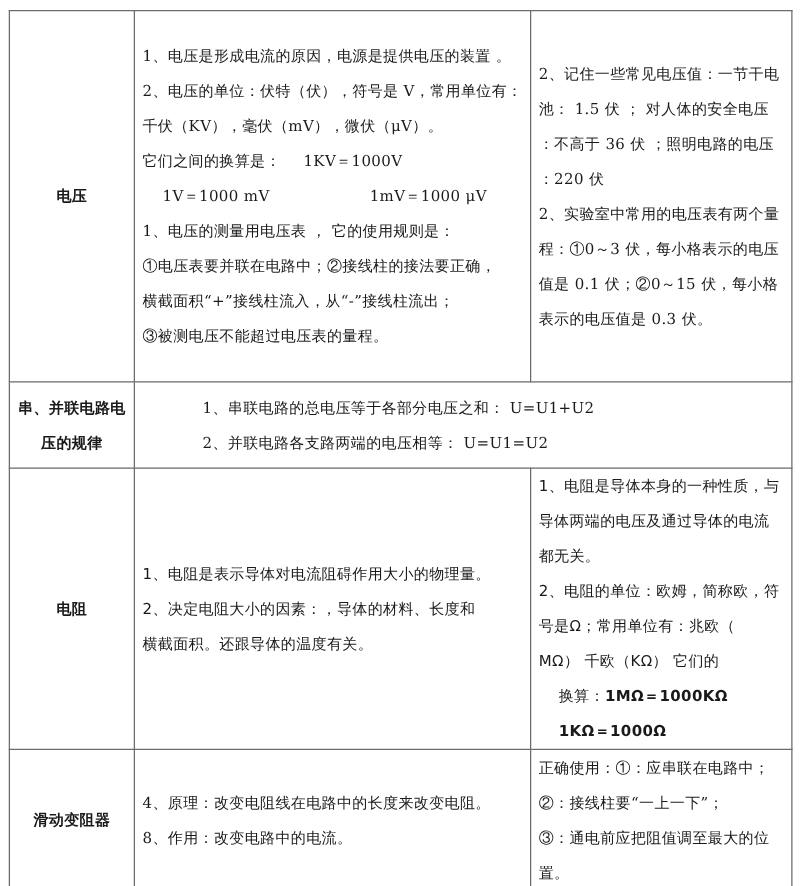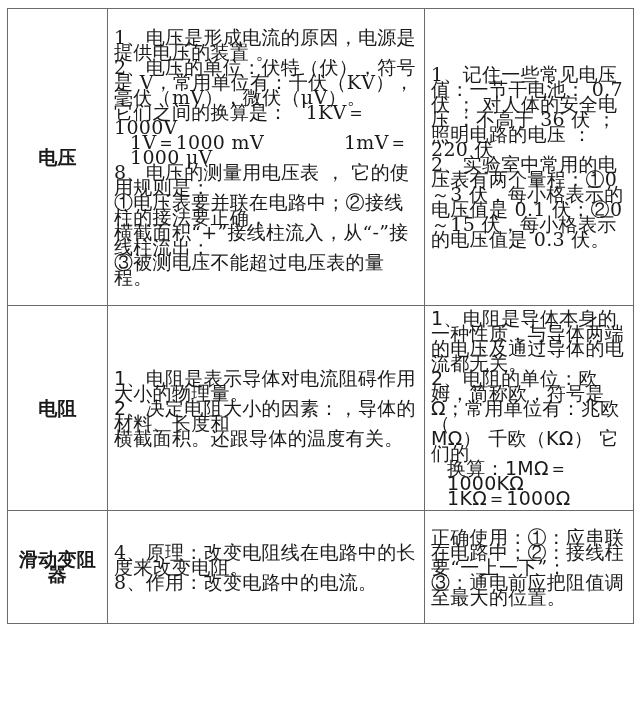--- a/index.html
+++ b/index.html
@@ -4,31 +4,31 @@
 <style>
   html, body { margin: 0; padding: 0; background: #ffffff; }
   body { width: 640px; height: 709px; position: relative; overflow: hidden;
          font-family: "DejaVu Serif", "Liberation Serif", serif; color: #1a1a1a; }
   table.sheet {
     position: absolute; left: 7px; top: 8px;
     width: 626px; border-collapse: collapse; table-layout: fixed;
   }
   table.sheet td {
     border: 1.6px solid #6b6b6b; vertical-align: middle;
-    font-size: 19px; line-height: 15px; padding: 0 6px; letter-spacing: 0.3px;
+    font-size: 12px; line-height: 28px; padding: 0 6px; letter-spacing: 0.3px;
   }
   td.topic { text-align: center; font-size: 14px; padding: 0 8px; line-height: 25px; font-weight: bold; }
   td.main { padding-left: 8px; }
   td.note { padding-left: 6px; padding-right: 4px; }
   .row-voltage td { height: 296px; }
   .row-law td { height: 68px; }
   .row-resist td { height: 204px; margin-top: 27px; }
   .row-slide td { height: 112px; }
   .sans { font-family: "DejaVu Sans", "Liberation Sans", sans-serif; font-size: 12.8px; }
-  .bold { font-weight: normal; }
+  .bold { font-weight: bold; }
   .indent1 { padding-left: 16px; }
   .law-line { padding-left: 48px; }
   .block { display: block; }
   .gap { display: inline-block; width: 80px; }
   .gap-small { display: inline-block; width: 18px; }
 </style>
 </head>
 <body>
 
 <table class="sheet">
@@ -39,31 +39,38 @@
   </colgroup>
 
   <tbody>
       <tr class="row-voltage">
     <td class="topic">电压</td>
     <td class="main">
       <span class="block">1、电压是形成电流的原因，电源是提供电压的装置 。</span>
       <span class="block">2、电压的单位：伏特（伏），符号是 V，常用单位有：千伏（KV），毫伏（mV），微伏（μV）。</span>
       <span class="block"><span>它们之间的换算是：</span><span class="gap-small"></span><span>1KV＝1000V</span></span>
       <span class="block indent1"><span>1V＝1000  mV</span><span class="gap"></span><span>1mV＝1000 μV</span></span>
-      <span class="block">8、电压的测量用电压表 ， 它的使用规则是：</span>
+      <span class="block">1、电压的测量用电压表 ， 它的使用规则是：</span>
       <span class="block">①电压表要并联在电路中；②接线柱的接法要正确，</span>
       <span class="block">横截面积“+”接线柱流入，从“-”接线柱流出；</span>
       <span class="block">③被测电压不能超过电压表的量程。</span>
     </td>
     <td class="note">
-      <span class="block">1、记住一些常见电压值：一节干电池： 0.7 伏 ； 对人体的安全电压 ：不高于 36 伏 ；照明电路的电压 ：220 伏</span>
+      <span class="block">2、记住一些常见电压值：一节干电池： 1.5 伏 ； 对人体的安全电压 ：不高于 36 伏 ；照明电路的电压 ：220 伏</span>
       <span class="block">2、实验室中常用的电压表有两个量程：①0～3 伏，每小格表示的电压值是 0.1 伏；②0～15 伏，每小格表示的电压值是 0.3 伏。</span>
     </td>
   </tr>
 
+  <tr class="row-law">
+    <td class="topic">串、并联电路电压的规律</td>
+    <td colspan="2" class="main">
+      <span class="block law-line"><span>1、串联电路的总电压等于各部分电压之和：</span> <span>U=U1+U2</span></span>
+      <span class="block law-line"><span>2、并联电路各支路两端的电压相等：</span>   <span>U=U1=U2</span></span>
+    </td>
+  </tr>
 
   <tr class="row-resist">
     <td class="topic">电阻</td>
     <td class="main sans">
       <span class="block">1、电阻是表示导体对电流阻碍作用大小的物理量。</span>
       <span class="block">2、决定电阻大小的因素：，导体的材料、长度和</span>
       <span class="block">横截面积。还跟导体的温度有关。</span>
     </td>
     <td class="note sans">
       <span class="block">1、电阻是导体本身的一种性质，与导体两端的电压及通过导体的电流都无关。</span>

